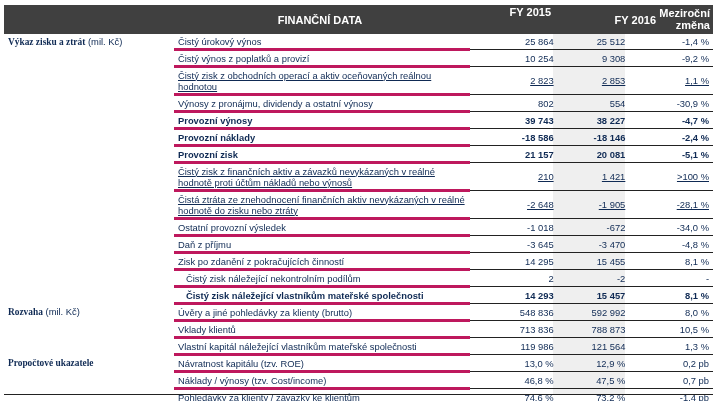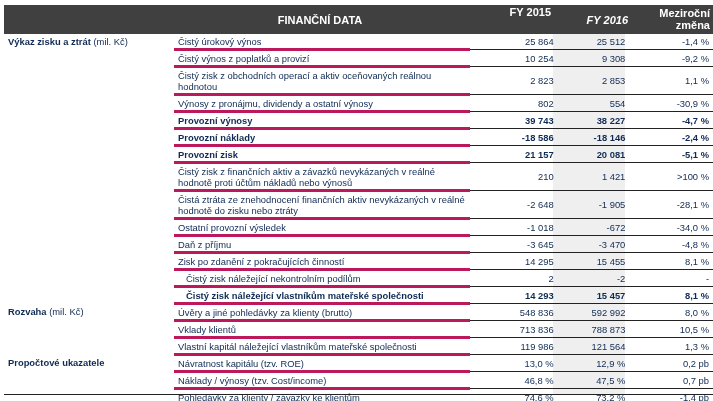--- a/index.html
+++ b/index.html
@@ -2,36 +2,36 @@
 <html><head>
 <meta charset="utf-8">
 <style>
   html, body { margin: 0; padding: 0; background: #ffffff; }
   body { width: 713px; height: 401px; overflow: hidden; position: relative;
          font-family: "Liberation Sans", sans-serif; color: #0f2a54; }
   .header { position: absolute; left: 4px; top: 5px; width: 709px; height: 29px; background: #404040; }
   .header div { position: absolute; color: #ffffff; font-weight: bold; font-size: 11px; }
   .h-title { left: 171px; top: 9px; width: 290px; text-align: center; }
   .h-fy15 { left: 462px; top: 1px; width: 85px; text-align: right; }
-  .h-fy16 { left: 548px; top: 9px; width: 76px; text-align: right; font-style: italic; }
+  .h-fy16 { left: 576px; top: 9px; width: 76px; text-align: right; }
   .h-chg { left: 628px; top: 2px; width: 78px; text-align: right; line-height: 12px; }
   .shade { position: absolute; left: 553px; top: 34px; width: 72px; height: 361px; background: #efefef; }
   table { position: absolute; left: 4px; top: 34px; border-collapse: collapse; width: 709px; font-size: 9.4px; }
   td { padding: 0 4px; vertical-align: middle; line-height: 11px; }
   td.sec { width: 163px; padding-left: 4px; vertical-align: top; padding-top: 2px; }
-  td.sec b { font-weight: bold; }
+  td.sec b { font-weight: bold; font-family: Liberation Serif, serif; }
   td.desc { width: 282px; border-bottom: 3px solid #be185d; }
   td.num { text-align: right; border-bottom: 1px solid #222; white-space: nowrap; }
   td.n15 { width: 80px; }
   td.n16 { width: 64px; }
   td.nch { width: 76px; }
   tr.bold td.desc, tr.bold td.num { font-weight: bold; }
   tr.indent td.desc { padding-left: 12px; }
   tr.h1 td { height: 14px; }
-  tr.h2 td { height: 25px; }
+  tr.h2 td { height: 25px; text-decoration: underline; }
   .bottomline { position: absolute; left: 4px; top: 394px; width: 709px; height: 1px; background: #222; }
 </style>
 </head>
 <body>
 
 <div class="header">
   <div class="h-title">FINANČNÍ DATA</div>
   <div class="h-fy15">FY 2015</div>
   <div class="h-fy16">FY 2016</div>
   <div class="h-chg">Meziroční změna</div>

